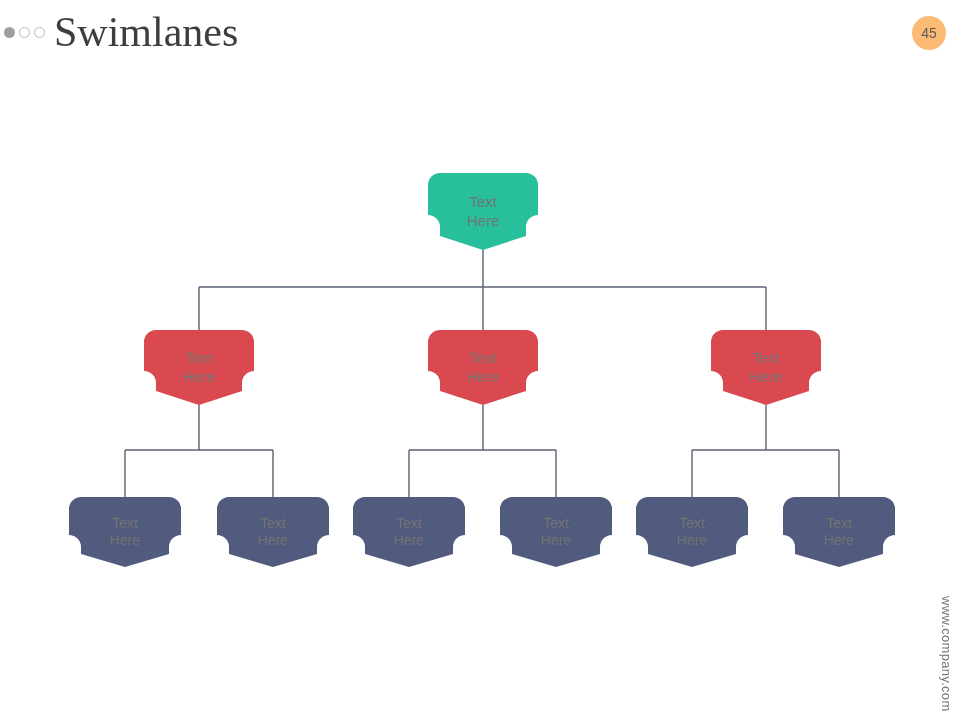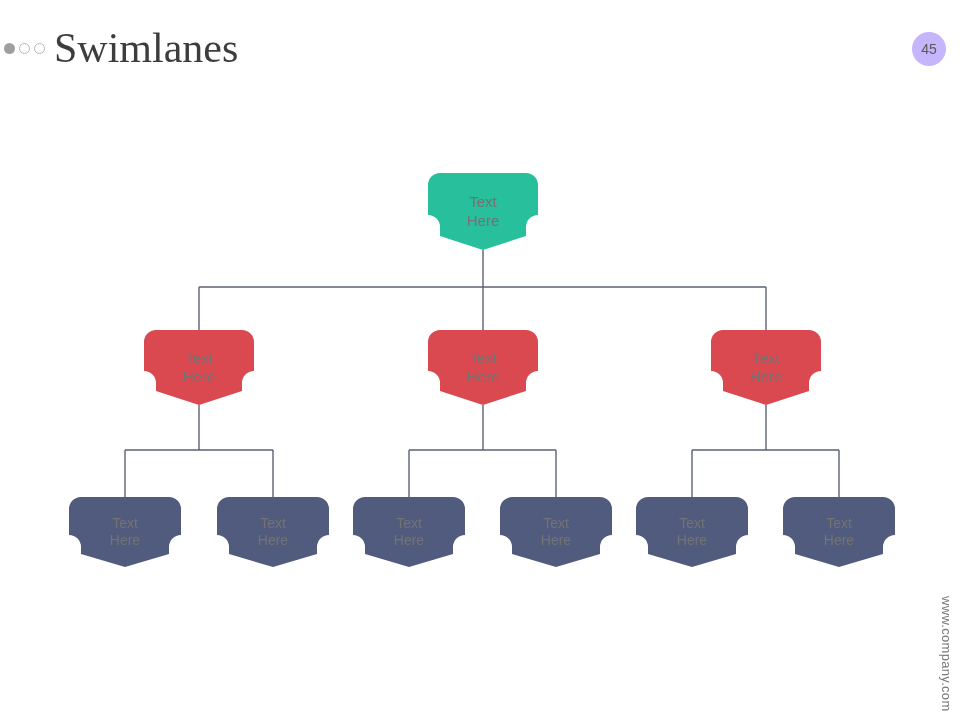--- a/index.html
+++ b/index.html
@@ -11,21 +11,21 @@
     height: 720px;
     background: #ffffff;
     font-family: "Liberation Sans", sans-serif;
     overflow: hidden;
     position: relative;
   }
 
   
   .header {
     position: absolute;
-    top: 16px;
+    top: 0;
     left: 0;
     width: 960px;
     height: 70px;
   }
   .dots {
     position: absolute;
     left: 4px;
     top: 27px;
     display: flex;
     align-items: center;
@@ -51,21 +51,21 @@
     white-space: nowrap;
   }
 
   .page-badge {
     position: absolute;
     right: 14px;
     top: 16px;
     width: 34px;
     height: 34px;
     border-radius: 50%;
-    background: #c4b5fd;
+    background: #fdba74;
     color: #5a5a5a;
     font-size: 14px;
     display: flex;
     align-items: center;
     justify-content: center;
   }
 
   .website {
     position: absolute;
     right: 6px;

